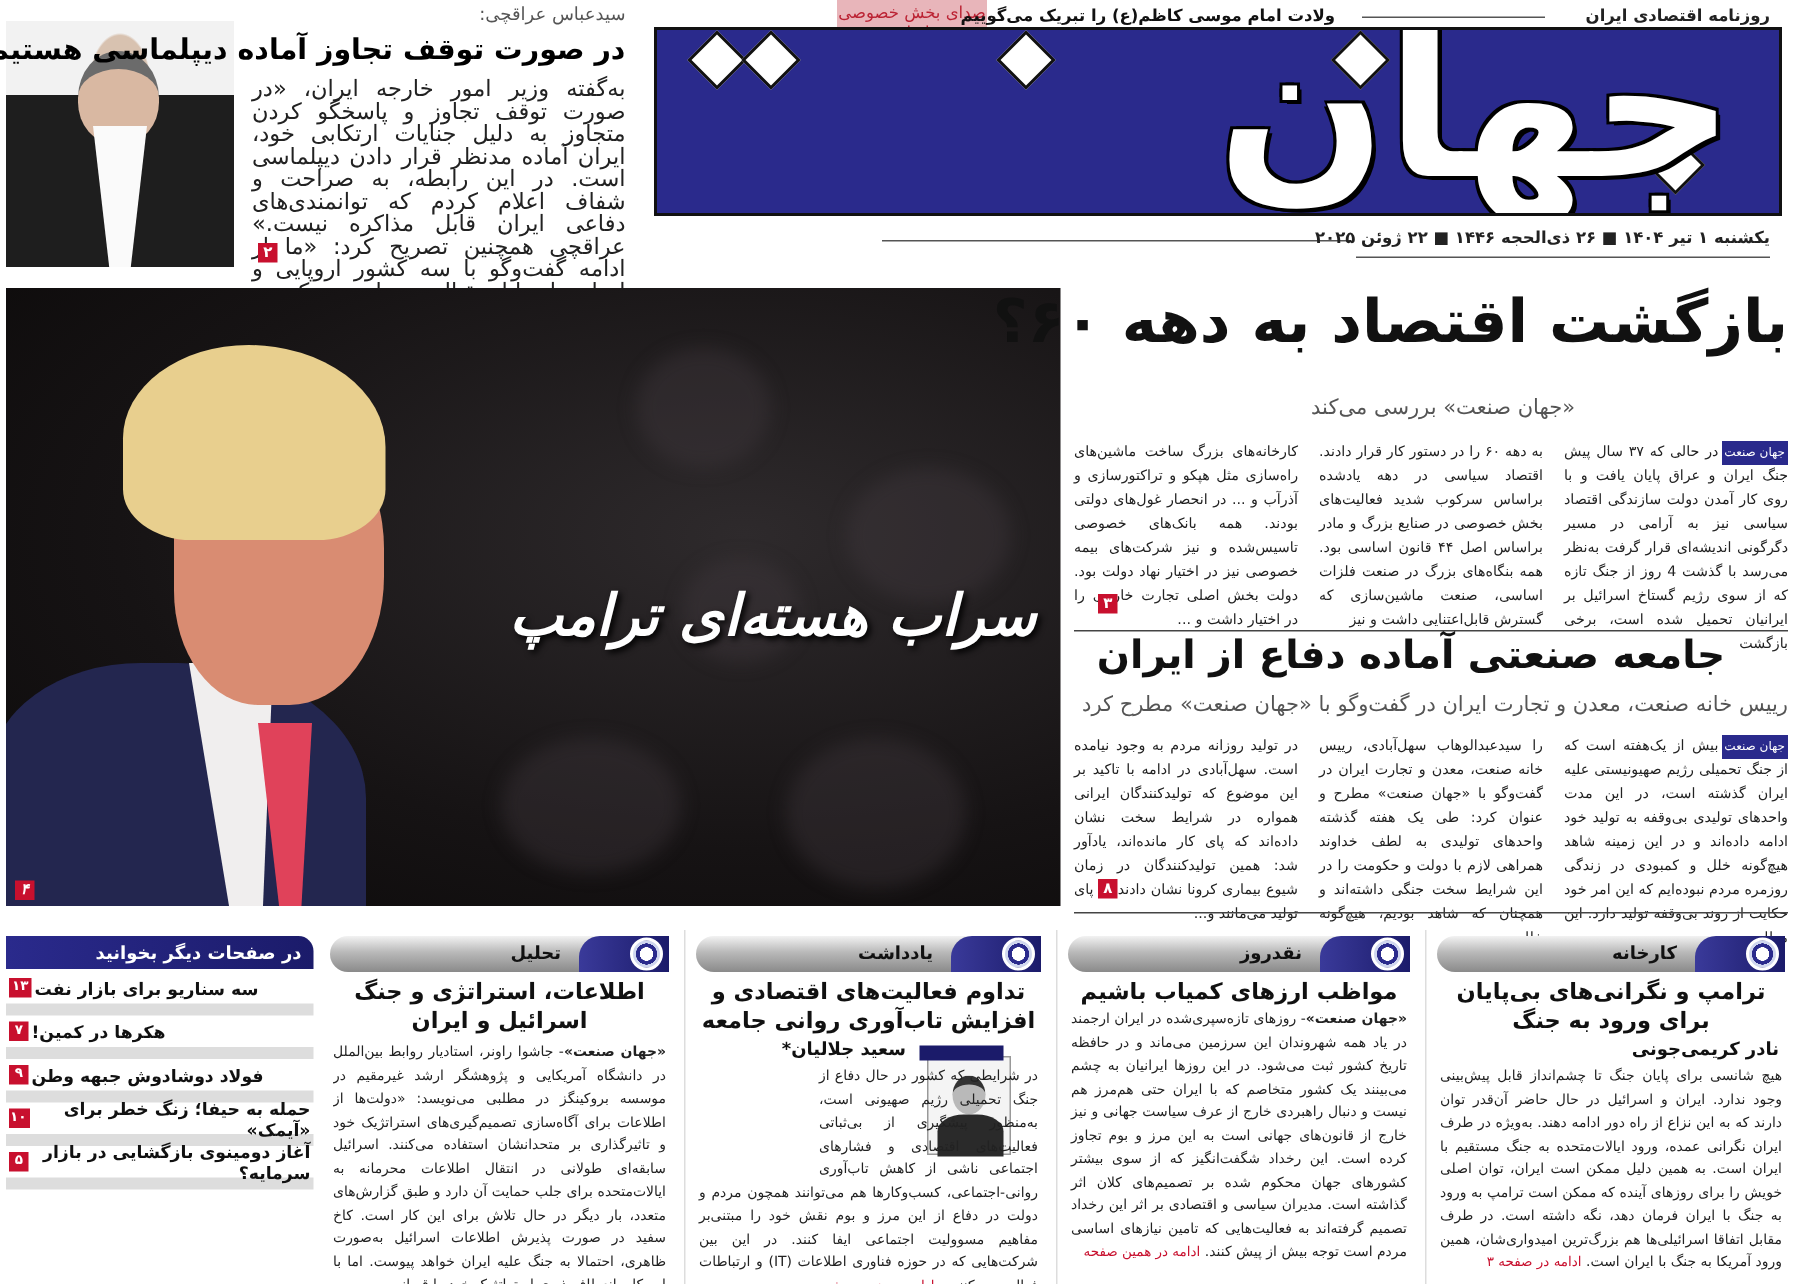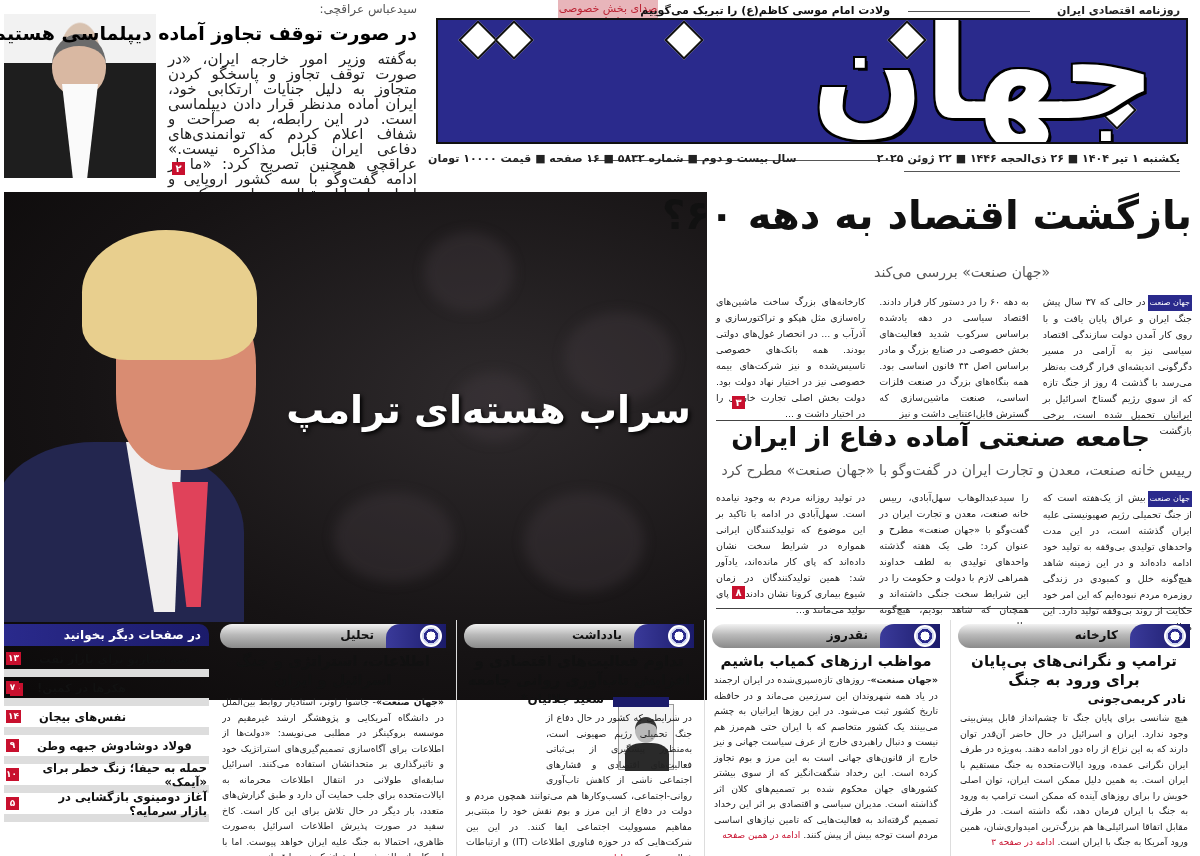--- a/index.html
+++ b/index.html
@@ -51,22 +51,23 @@
   .ar-body { left: 168px; right: 8px; top: 52px; font-size: 15px; line-height: 15px; color: #222; text-align: justify; }
   .ar-page { left: 172px; top: 162px; }
 
   .pagebadge {
     display: inline-block; background: #c8102e; color: #fff; font-size: 10px; font-weight: bold;
     min-width: 13px; height: 13px; line-height: 13px; text-align: center; padding: 0 2px;
   }
 
   
   #hero {
-    left: 4px; top: 192px; width: 703px; height: 508px; overflow: hidden;
+    left: 4px; top: 192px; width: 703px; height: 412px; overflow: hidden;
     background: radial-gradient(ellipse at 70% 40%, #2e2a2c 0%, #161314 60%, #0b0909 100%);
+    font-style: italic;
   }
   .crowd {
     position:absolute; border-radius:50%; background: rgba(70,60,65,.35); filter: blur(6px);
   }
   .trump-hair { position:absolute; left:78px; top:38px; width:175px; height:130px; border-radius:55% 60% 30% 30%; background: #e8cf8e; }
   .trump-face { position:absolute; left:112px; top:88px; width:140px; height:190px; border-radius:40% 45% 45% 40%; background: #d98c72; }
   .trump-suit { position:absolute; left:-10px; top:250px; width:250px; height:180px; border-radius:40% 50% 0 0; background: #23264f; }
   .trump-shirt { position:absolute; left:108px; top:250px; width:70px; height:170px; background:#f0eeee; clip-path: polygon(20% 0,100% 0,90% 100%,60% 100%); }
   .trump-tie { position:absolute; left:168px; top:290px; width:36px; height:125px; background:#e0425a; clip-path: polygon(0 0,100% 0,80% 100%,40% 100%); }
   .hero-title {
@@ -114,21 +115,21 @@
   .cont { color: #c8102e; font-size: 9px; }
   .vsep { position:absolute; top: 620px; width: 1px; height: 236px; background: #ddd; }
 
   
   #more { left: 4px; top: 620px; width: 205px; height: 236px; }
   .more-head {
     position:absolute; left: 0; right: 0; top: 4px; height: 22px; background: linear-gradient(90deg,#2a2a8c,#1b1b6a);
     border-radius: 0 10px 0 0; color: #fff; font-size: 12px; font-weight: bold; padding-right: 8px; line-height: 22px;
   }
   .more-list { position:absolute; left: 0; right: 0; top: 28px; }
-  .more-item { height: 29px; display:flex; flex-direction: row-reverse; align-items:center; gap: 18px; padding: 0 2px; border-bottom: 8px solid #ddd; font-size: 11.5px; font-weight: bold; color: #111; }
+  .more-item { height: 29px; display:flex; flex-direction: row-reverse; align-items:center; gap: 2px; padding: 0 2px; border-bottom: 8px solid #ddd; font-size: 11.5px; font-weight: bold; color: #111; }
   .more-item .pagebadge { font-size: 9px; }
 
   .author-photo {
     position:absolute; left: 168px; top: 82px; width: 56px; height: 66px; border: 1px solid #999; background:#f4f4f4;
   }
   .author-photo .frame { position:absolute; left:-6px; top:-8px; width: 56px; height: 10px; background:#1b1b6a; }
   .author-photo .h { position:absolute; left:16px; top:12px; width:22px; height:26px; border-radius:50%; background:#b9b9b9; border-top:6px solid #333; }
   .author-photo .b { position:absolute; left:6px; top:38px; width:44px; height:28px; border-radius: 40% 40% 0 0; background:#2a2a2a; }
 </style>
 </head>
@@ -143,21 +144,20 @@
     <div class="diamond" style="left:26px;top:6px"></div>
     <div class="diamond" style="left:62px;top:6px"></div>
     <div class="diamond" style="left:232px;top:6px"></div>
     <div class="diamond" style="left:455px;top:6px"></div>
     <div class="diamond" style="left:665px;top:76px"></div>
     <div class="mast-logo rtl">جهان صنعت</div>
   </div>
   <div class="abs mast-rule" style="left:160px;right:300px"></div>
   <div class="abs mast-rule" style="left:476px;right:20px;top:171px"></div>
   <div class="abs mast-date rtl">یکشنبه ۱ تیر ۱۴۰۴ ■ ۲۶ ذی‌الحجه ۱۴۴۶ ■ ۲۲ ژوئن ۲۰۲۵</div>
-  <div class="abs mast-issue rtl">سال بیست و دوم ■ شماره ۵۸۳۲ ■ ۱۶ صفحه ■ قیمت ۱۰۰۰۰ تومان</div>
 </div>
 
 <div id="araghchi" class="abs">
   <div class="abs ar-photo">
     <div class="head"></div>
       <div class="shirt"></div>
   </div>
   <div class="abs ar-kicker rtl">سیدعباس عراقچی:</div>
   <div class="abs ar-title rtl">در صورت توقف تجاوز آماده دیپلماسی هستیم</div>
   <div class="abs ar-body rtl">به‌گفته وزیر امور خارجه ایران، «در صورت توقف تجاوز و پاسخگو کردن متجاوز به دلیل جنایات ارتکابی خود، ایران آماده مدنظر قرار دادن دیپلماسی است. در این رابطه، به صراحت و شفاف اعلام کردم که توانمندی‌های دفاعی ایران قابل مذاکره نیست.» عراقچی همچنین تصریح کرد: «ما از ادامه گفت‌وگو با سه کشور اروپایی و اتحادیه اروپا استقبال و حمایت می‌کنیم و آمادگی خود را برای ملاقات مجدد در آینده نزدیک اعلام می‌داریم.»</div>
@@ -270,24 +270,20 @@
   <div class="more-list">
     <div class="more-item">
         <span class="pagebadge">۱۳</span>
         <span>سه سناریو برای بازار نفت</span>
       </div>
     <div class="more-item">
         <span class="pagebadge">۷</span>
         <span>هکرها در کمین!</span>
       </div>
     <div class="more-item">
-        <span class="pagebadge">۱۴</span>
-        <span>نفس‌های بیجان</span>
-      </div>
-    <div class="more-item">
         <span class="pagebadge">۹</span>
         <span>فولاد دوشادوش جبهه وطن</span>
       </div>
     <div class="more-item">
         <span class="pagebadge">۱۰</span>
         <span>حمله به حیفا؛ زنگ خطر برای «آیمک»</span>
       </div>
     <div class="more-item">
         <span class="pagebadge">۵</span>
         <span>آغاز دومینوی بازگشایی در بازار سرمایه؟</span>

